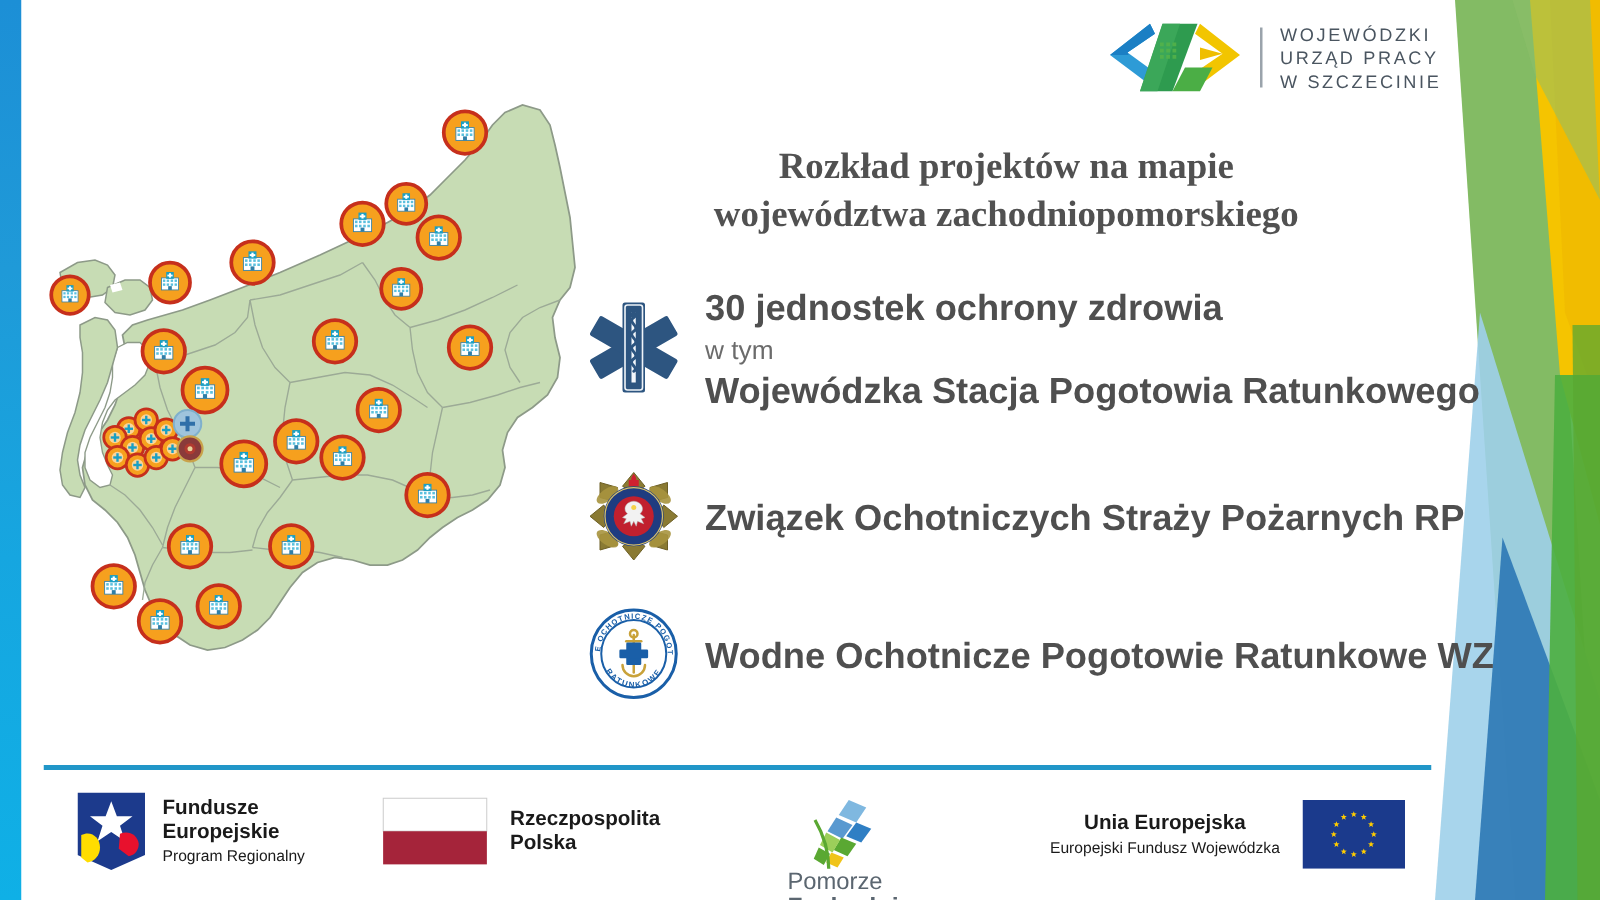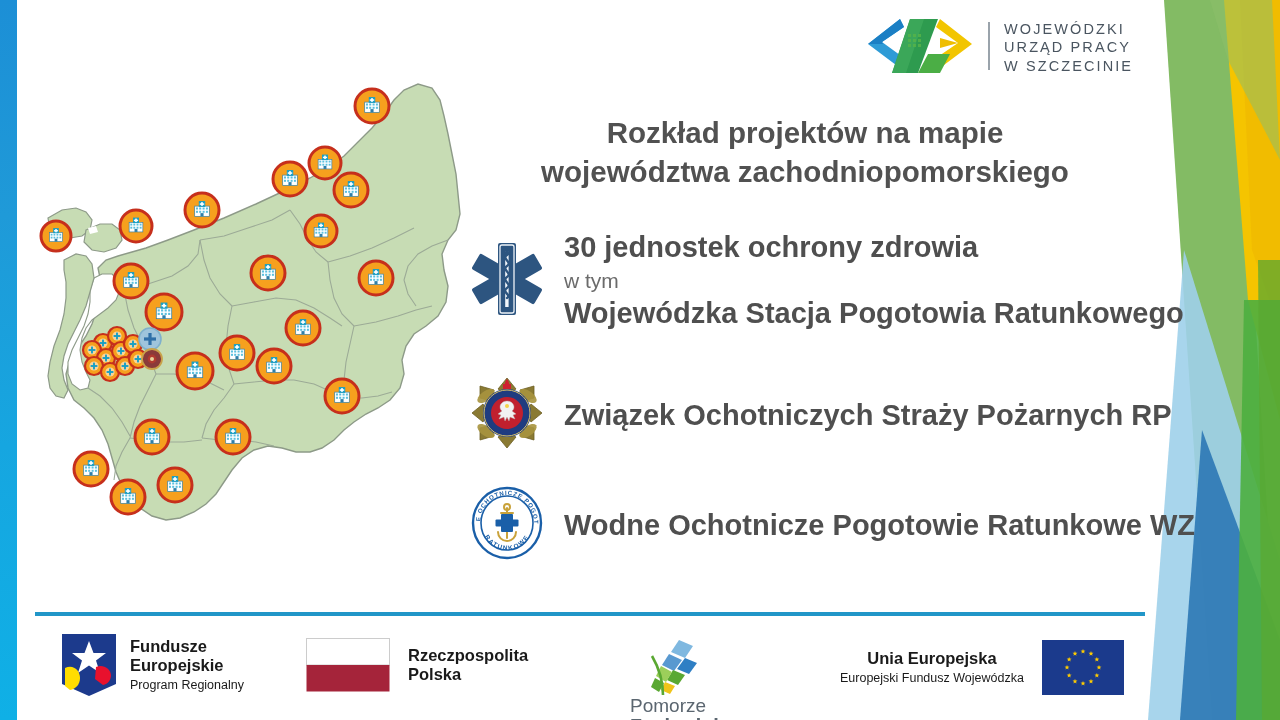--- a/index.html
+++ b/index.html
@@ -16,31 +16,31 @@
   .left-bar{
     position:absolute;left:0;top:0;width:17px;height:720px;
     background:linear-gradient(180deg,#1c8fd6 0%,#1f9ad8 30%,#16a6e0 62%,#0fb0e6 100%);
   }
 
   
   .decor{position:absolute;right:0;top:0;width:140px;height:720px;overflow:hidden;}
   .decor svg{display:block;}
 
   
-  .wup-logo{position:absolute;left:866px;top:16px;width:240px;height:62px;}
+  .wup-logo{position:absolute;left:886px;top:16px;width:240px;height:62px;}
   .wup-mark{position:absolute;left:0;top:2px;width:108px;height:56px;}
   .wup-sep{position:absolute;left:122px;top:6px;width:2px;height:48px;background:#9aa3ab;}
   .wup-text{position:absolute;left:138px;top:4px;color:#4a5560;line-height:1.26;}
   .wup-text div{font-size:14.5px;letter-spacing:2.1px;font-weight:400;white-space:nowrap;}
 
   
   .title{
     position:absolute;left:455px;top:114px;width:700px;
     text-align:center;color:#515151;
-    font-size:29.5px;font-weight:700;line-height:1.31;
+    font-size:29.5px;font-weight:700;line-height:1.31;font-family:Liberation Serif, serif;
   }
 
   
   .legend{position:absolute;left:470px;top:228px;width:700px;}
   .legend-row{position:absolute;display:flex;align-items:center;}
   .legend-icon{flex:0 0 auto;position:relative;}
   .legend-text{margin-left:20px;color:#4f4f4f;}
   .l-strong{font-size:29px;font-weight:700;line-height:1.33;white-space:nowrap;}
   .l-light{font-size:21px;font-weight:400;color:#6b6b6b;line-height:1.33;white-space:nowrap;}
 

